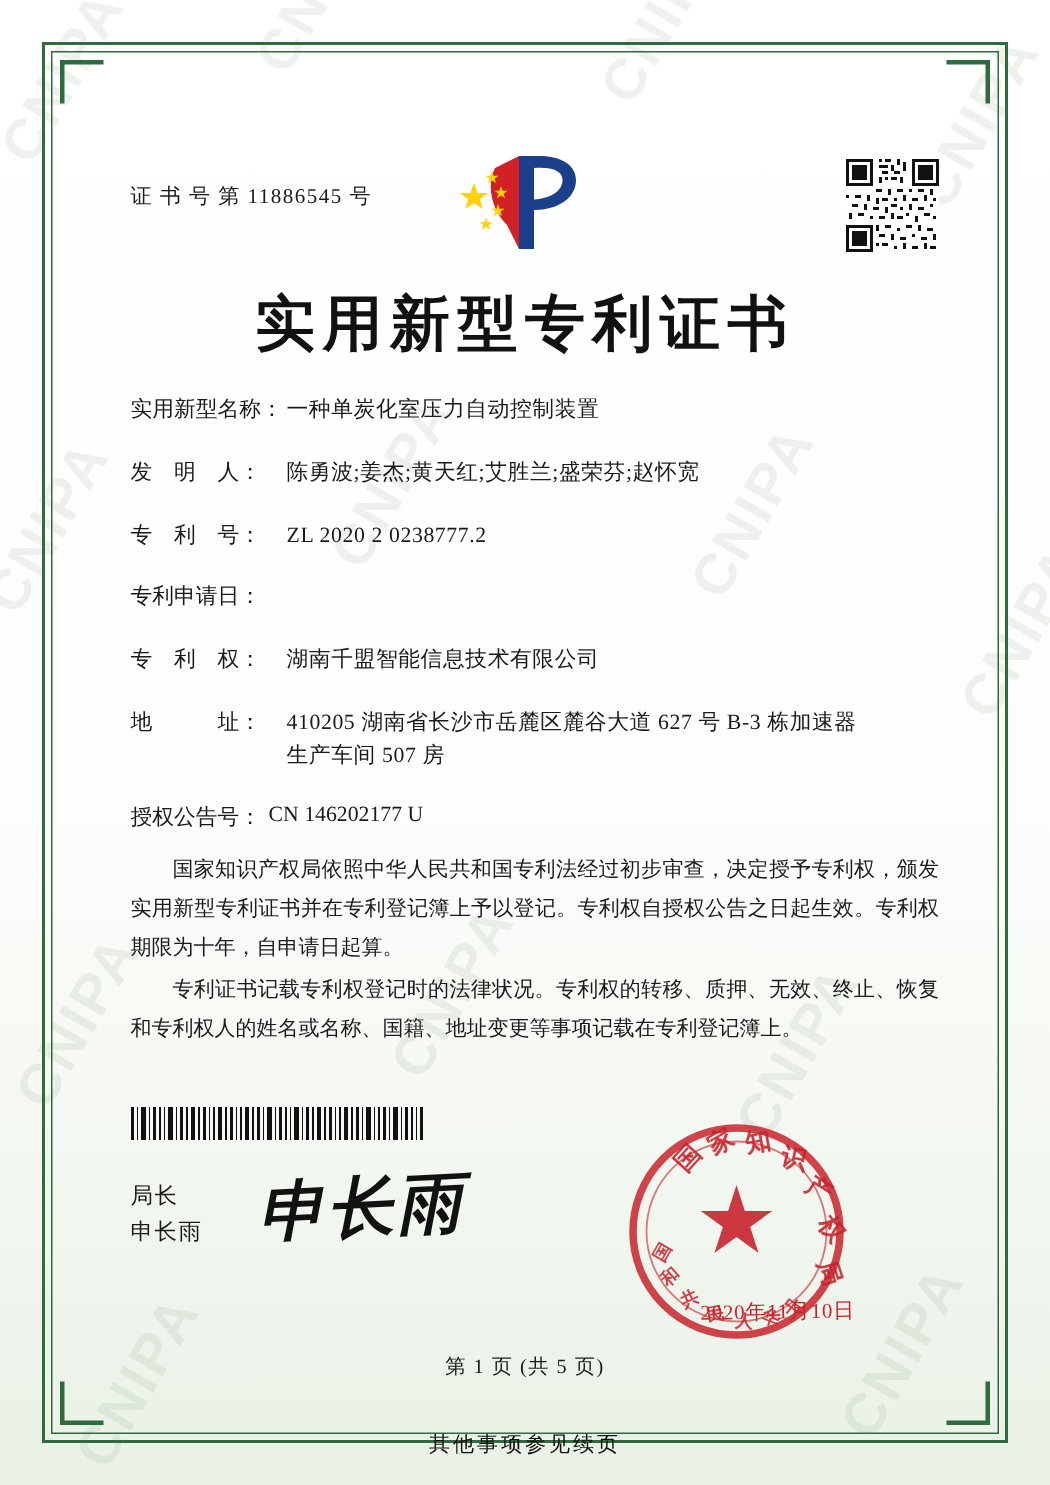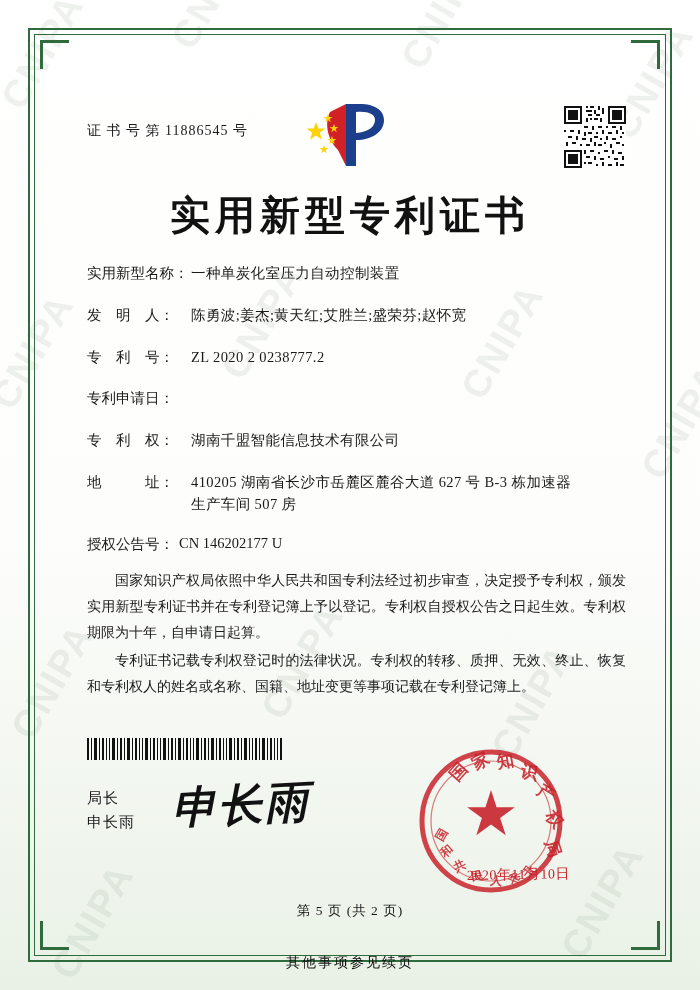--- a/index.html
+++ b/index.html
@@ -523,17 +523,17 @@
           <text x="40" y="126" transform="rotate(-26 40 126)">共</text>
           <text x="56" y="135" transform="rotate(-10 56 135)">民</text>
           <text x="74" y="138" transform="rotate(6 74 138)">人</text>
           <text x="91" y="134" transform="rotate(22 91 134)">华</text>
           <text x="105" y="125" transform="rotate(38 105 125)">中</text>
         </g>
       </svg>
     </div>
     <div class="seal-date">2020年11月10日</div>
 
-    <div class="page-no">第 5 页 (共 2 页)</div>
+    <div class="page-no">第 1 页 (共 5 页)</div>
   </div>
 
   <div class="footer-note">其他事项参见续页</div>
 </div>
 
 </body></html>

